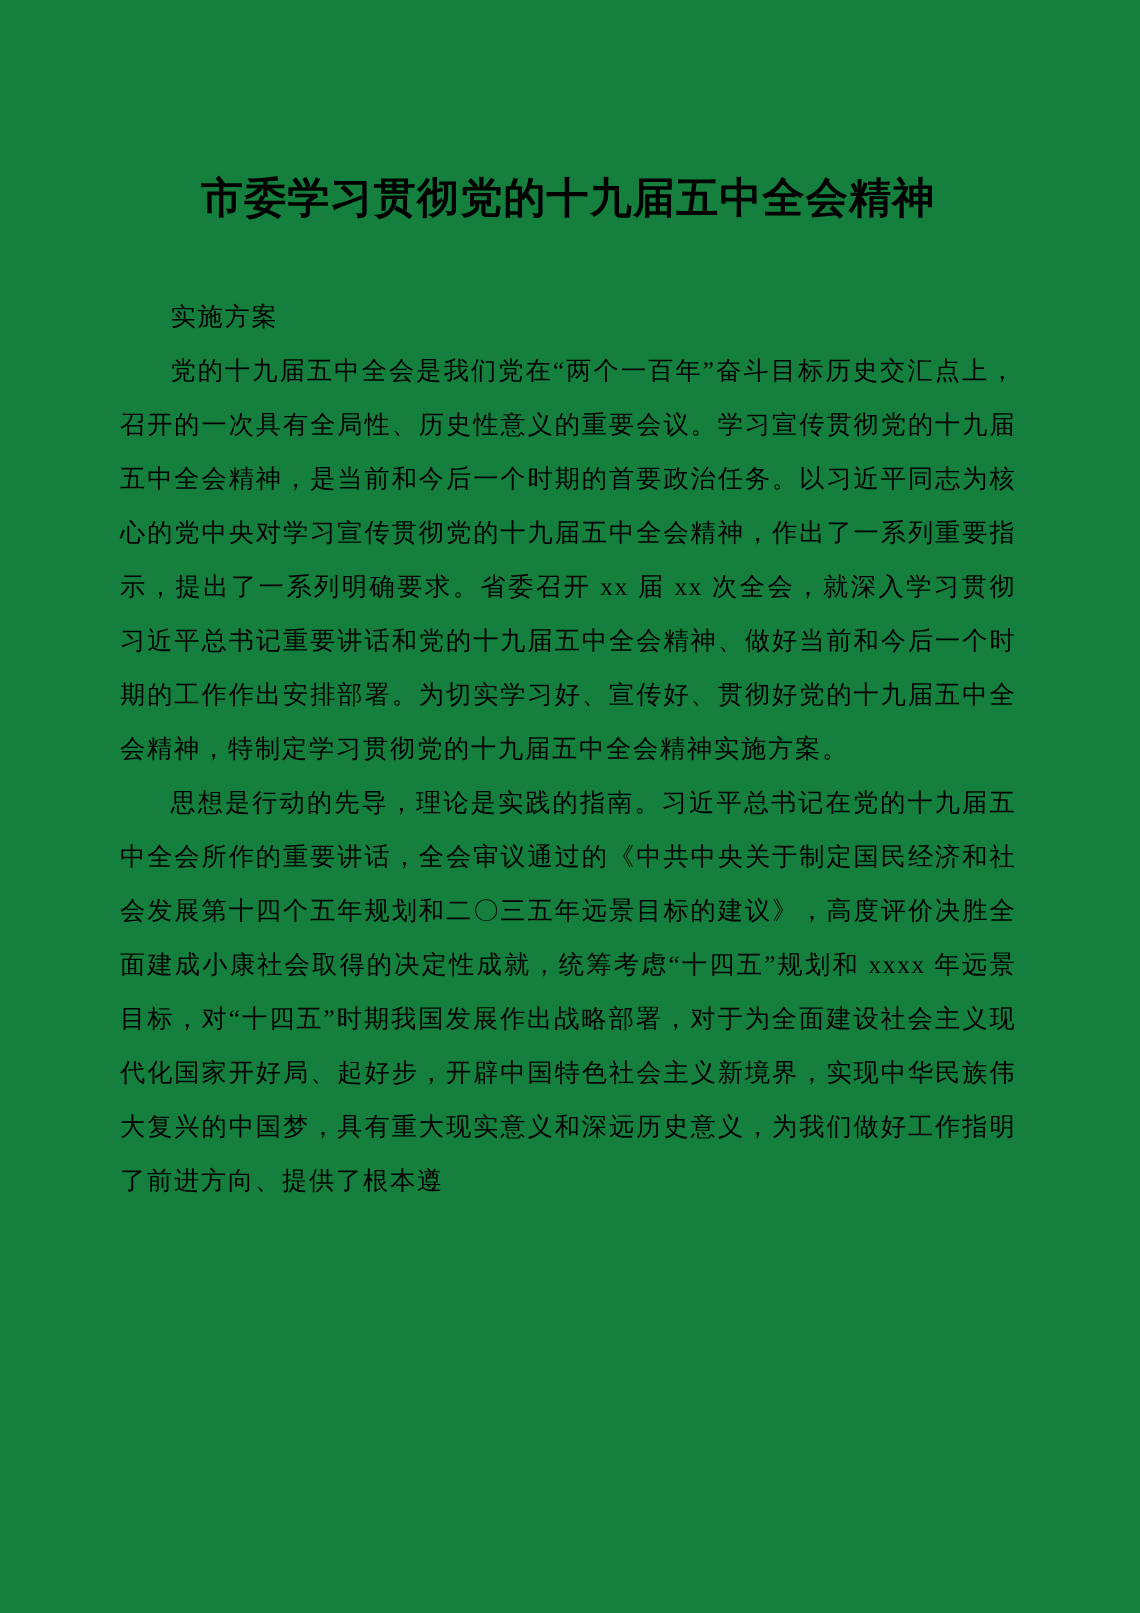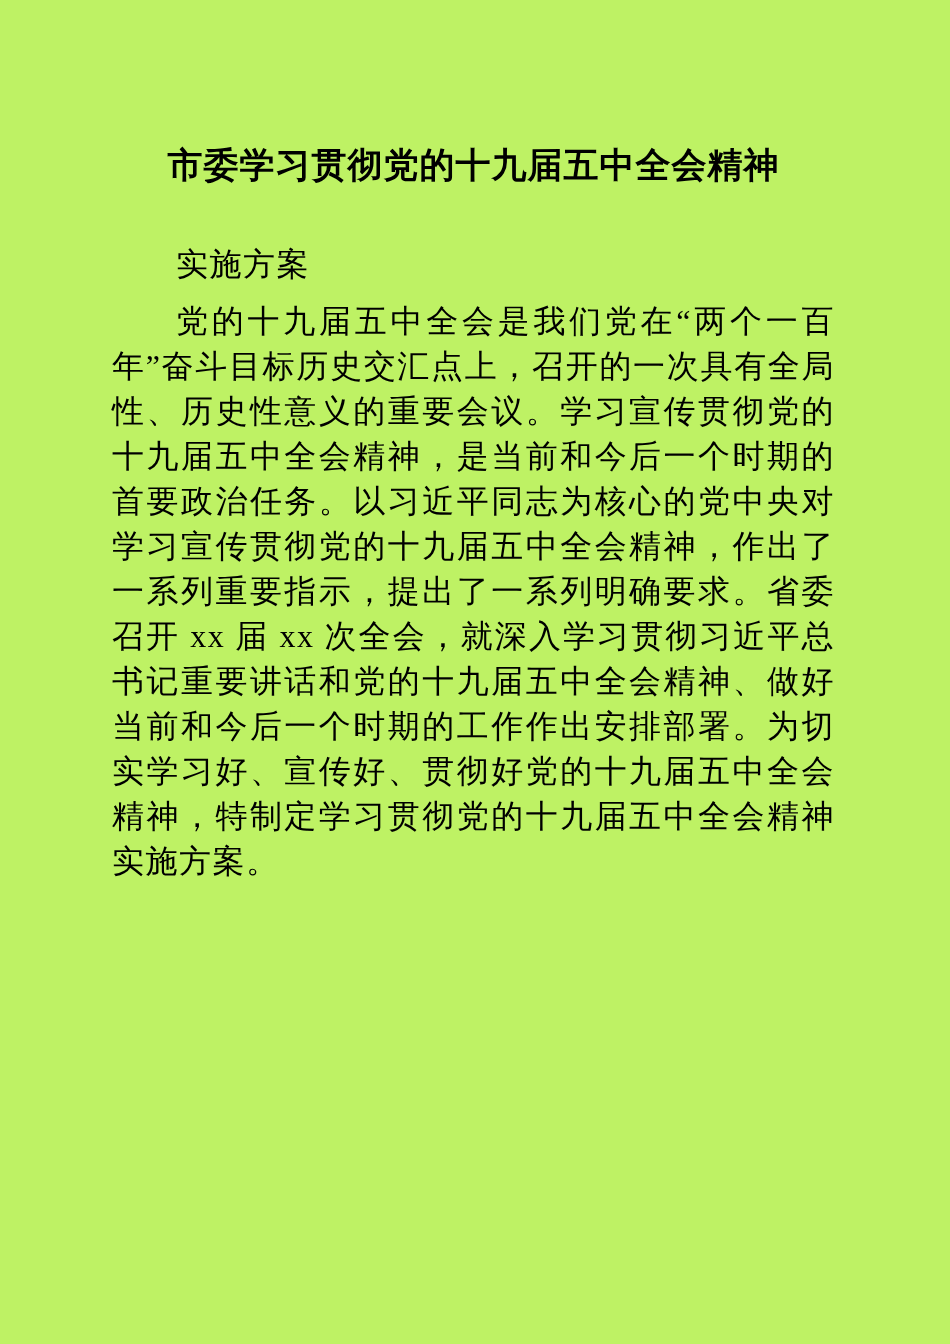--- a/index.html
+++ b/index.html
@@ -12,34 +12,34 @@
     height: 1344px;
     overflow: hidden;
     color: #000000;
     font-family: "Liberation Serif", "DejaVu Serif", serif;
   }
   .page {
     box-sizing: border-box;
     width: 950px;
     height: 1344px;
     padding: 140px 103px 0 100px;
-    background: #bef264;
+    background: #15803d;
   }
   .doc-title {
     margin: 0 0 50px 0;
     font-size: 35px;
     font-weight: bold;
     line-height: 52px;
     text-align: center;
     letter-spacing: 1px;
     font-family: "Liberation Serif", "DejaVu Serif", serif;
   }
   .body-para {
-    margin: 12px;
-    font-size: 32px;
+    margin: 0;
+    font-size: 21px;
     line-height: 45px;
     letter-spacing: 1.5px;
     text-align: justify;
     text-justify: inter-ideograph;
     text-indent: 2em;
     font-family: "Liberation Serif", "DejaVu Serif", serif;
   }
   .section-heading {
     margin: 0;
     font-size: 28px;
@@ -54,13 +54,14 @@
 <body>
 
 <div class="page">
   <h1 class="doc-title">市委学习贯彻党的十九届五中全会精神</h1>
 
   <p class="body-para">实施方案</p>
 
   <p class="body-para">党的十九届五中全会是我们党在“两个一百年”奋斗目标历史交汇点上，召开的一次具有全局性、历史性意义的重要会议。学习宣传贯彻党的十九届五中全会精神，是当前和今后一个时期的首要政治任务。以习近平同志为核心的党中央对学习宣传贯彻党的十九届五中全会精神，作出了一系列重要指示，提出了一系列明确要求。省委召开 xx 届 xx 次全会，就深入学习贯彻习近平总书记重要讲话和党的十九届五中全会精神、做好当前和今后一个时期的工作作出安排部署。为切实学习好、宣传好、贯彻好党的十九届五中全会精神，特制定学习贯彻党的十九届五中全会精神实施方案。</p>
 
 
+  <p class="body-para">思想是行动的先导，理论是实践的指南。习近平总书记在党的十九届五中全会所作的重要讲话，全会审议通过的《中共中央关于制定国民经济和社会发展第十四个五年规划和二〇三五年远景目标的建议》，高度评价决胜全面建成小康社会取得的决定性成就，统筹考虑“十四五”规划和 xxxx 年远景目标，对“十四五”时期我国发展作出战略部署，对于为全面建设社会主义现代化国家开好局、起好步，开辟中国特色社会主义新境界，实现中华民族伟大复兴的中国梦，具有重大现实意义和深远历史意义，为我们做好工作指明了前进方向、提供了根本遵</p>
 </div>
 
 </body></html>

